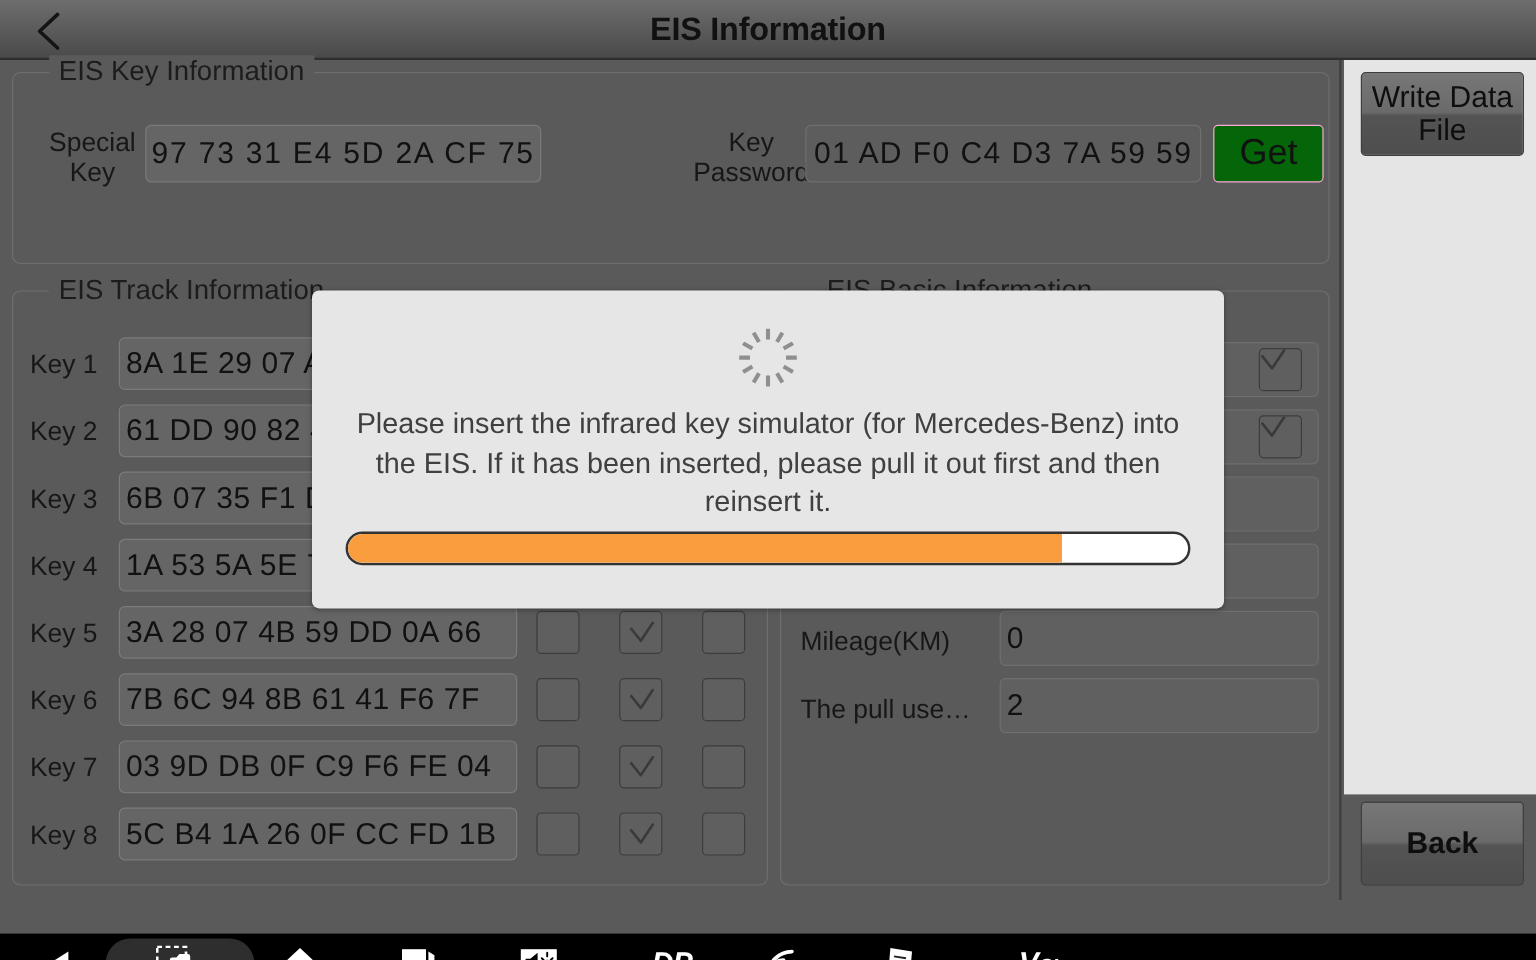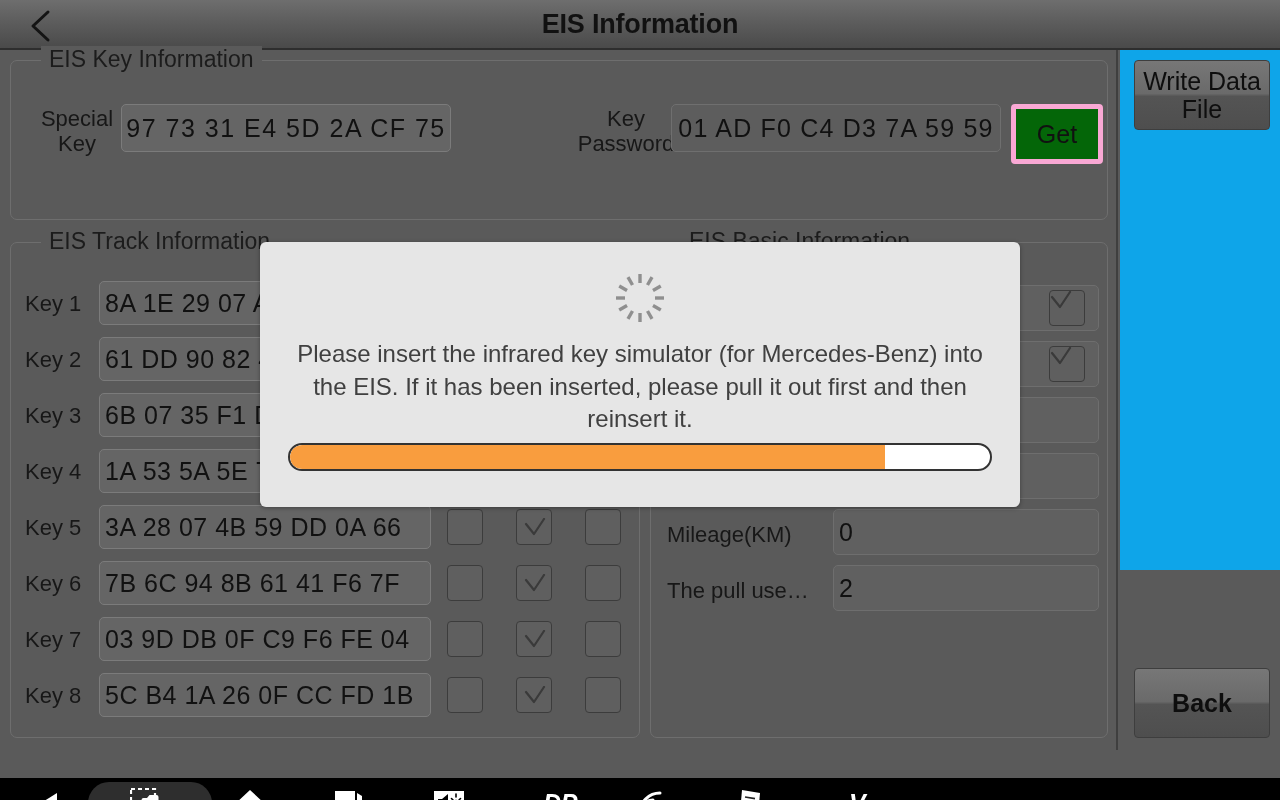--- a/index.html
+++ b/index.html
@@ -29,22 +29,22 @@
     letter-spacing: -0.2px;
   }
 
   
   .content {
     position: absolute; left: 0; top: 50px; width: 1118px; height: 700px;
     background: #5a5a5a;
     border-right: 2px solid #3f3f3f;
   }
   .rightbar {
-    position: absolute; left: 1120px; top: 50px; width: 160px; height: 520px;
-    background: #0ea5e9;
+    position: absolute; left: 1120px; top: 50px; width: 160px; height: 612px;
+    background: #e5e5e5;
   }
 
   
   .group {
     position: absolute;
     border: 1px solid #6e6e6e;
     border-radius: 7px;
   }
   .group > .legend {
     position: absolute; top: -15px; left: 30px;
@@ -81,23 +81,23 @@
   }
   .keypw-label {
     position: absolute; left: 560px; top: 46px; width: 110px; text-align: center;
   }
   #keypw-field {
     position: absolute; left: 660px; top: 43px; width: 330px; height: 48px;
     letter-spacing: 1.2px; justify-content: center;
     background:#5d5d5d; border-color:#6f6f6f;
   }
   #get-btn {
-    position: absolute; left: 1000px; top: 43px; width: 92px; height: 60px;
-    background: #046608; border: 5px solid #f9a8d4; border-radius: 4px;
-    color: #111; font-size: 25px;
+    position: absolute; left: 1000px; top: 43px; width: 92px; height: 48px;
+    background: #046608; border: 1px solid #f9a8d4; border-radius: 4px;
+    color: #111; font-size: 30px;
     display: flex; align-items: center; justify-content: center;
   }
 
   
   .track-row { position: absolute; left: 0; width: 630px; height: 56px; }
   .track-row .k-lbl {
     position: absolute; left: 14px; top: 12px; width: 72px;
     font-size: 22px; color: #171717;
   }
   .track-row .k-val {

